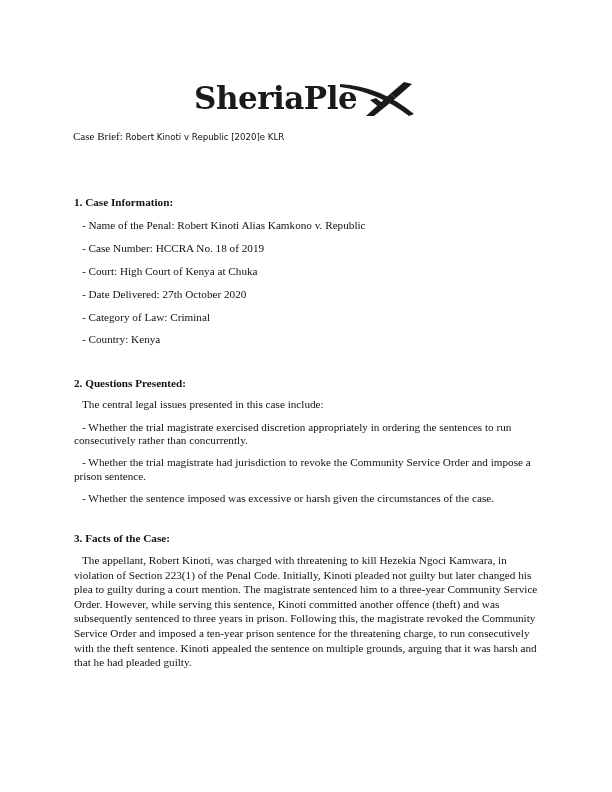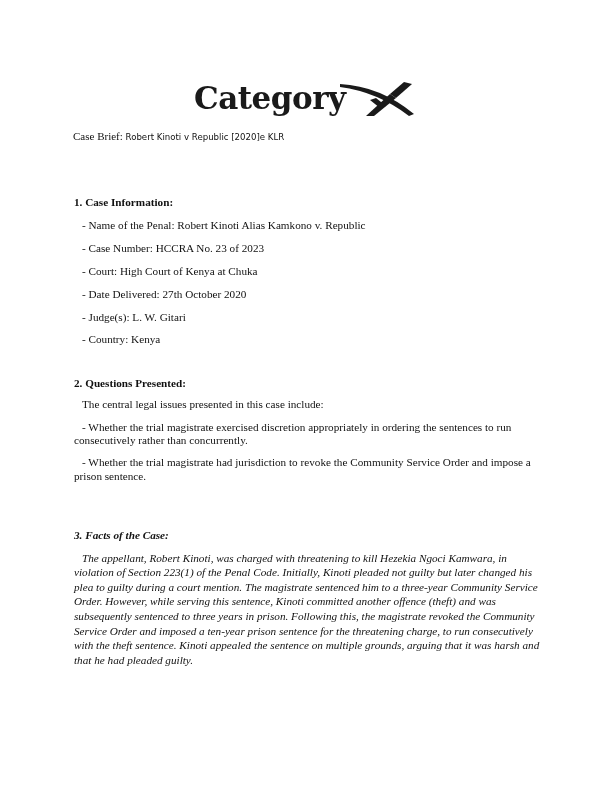--- a/index.html
+++ b/index.html
@@ -20,51 +20,52 @@
   .item { margin: 0; padding-left: 8px; }
   .para { margin: 0; text-indent: 8px; }
   .list-item { margin: 0; text-indent: 8px; }
 </style>
 </head>
 <body>
 
 <div class="page">
 
   <div class="logo">
-    <span class="logo-text">Category</span>
+    <span class="logo-text">SheriaPle</span>
     <svg width="230" height="44" viewBox="0 0 230 44">
       <path d="M150 8 Q190 10 224 38 L219 40 Q188 16 150 11 Z" fill="#1a1a1a"></path>
       <path d="M176 40 L200 18 L206 22 L184 40 Z" fill="#1a1a1a"></path>
       <path d="M200 18 L214 6 L222 8 L206 22 Z" fill="#1a1a1a"></path>
       <path d="M186 22 L196 30 L190 32 L180 24 Z" fill="#1a1a1a"></path>
     </svg>
   </div>
 
   <div class="brief-line">
     <span class="brief-label">Case Brief: </span><span class="brief-value">Robert Kinoti v Republic [2020]e KLR</span>
   </div>
 
   <div class="content">
 
     <div>
       <p class="sec-title" style="margin-bottom:9.5px;">1. Case Information:</p>
       <p class="item" style="margin-bottom:9.5px;">- Name of the Penal: Robert Kinoti Alias Kamkono v. Republic</p>
-      <p class="item" style="margin-bottom:9.5px;">- Case Number: HCCRA No. 23 of 2023</p>
+      <p class="item" style="margin-bottom:9.5px;">- Case Number: HCCRA No. 18 of 2019</p>
       <p class="item" style="margin-bottom:9.5px;">- Court: High Court of Kenya at Chuka</p>
       <p class="item" style="margin-bottom:9.5px;">- Date Delivered: 27th October 2020</p>
-      <p class="item" style="margin-bottom:9.5px;">- Judge(s): L. W. Gitari</p>
+      <p class="item" style="margin-bottom:9.5px;">- Category of Law: Criminal</p>
       <p class="item">- Country: Kenya</p>
     </div>
 
     <div style="margin-top:30px;">
       <p class="sec-title" style="margin-bottom:8px;">2. Questions Presented:</p>
       <p class="list-item" style="margin-bottom:9px;">The central legal issues presented in this case include:</p>
       <p class="list-item" style="margin-bottom:9px;">- Whether the trial magistrate exercised discretion appropriately in ordering the sentences to run consecutively rather than concurrently.</p>
       <p class="list-item" style="margin-bottom:9px;">- Whether the trial magistrate had jurisdiction to revoke the Community Service Order and impose a prison sentence.</p>
+      <p class="list-item">- Whether the sentence imposed was excessive or harsh given the circumstances of the case.</p>
     </div>
 
-    <div style="margin-top:46px;font-style:italic;">
+    <div style="margin-top:26px;">
       <p class="sec-title" style="margin-bottom:8px;">3. Facts of the Case:</p>
       <p class="para" style="line-height:14.6px;">The appellant, Robert Kinoti, was charged with threatening to kill Hezekia Ngoci Kamwara, in violation of Section 223(1) of the Penal Code. Initially, Kinoti pleaded not guilty but later changed his plea to guilty during a court mention. The magistrate sentenced him to a three-year Community Service Order. However, while serving this sentence, Kinoti committed another offence (theft) and was subsequently sentenced to three years in prison. Following this, the magistrate revoked the Community Service Order and imposed a ten-year prison sentence for the threatening charge, to run consecutively with the theft sentence. Kinoti appealed the sentence on multiple grounds, arguing that it was harsh and that he had pleaded guilty.</p>
     </div>
 
   </div>
 </div>
 
 </body></html>

